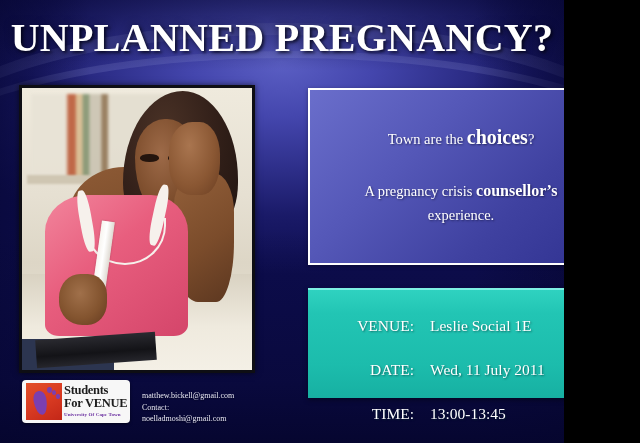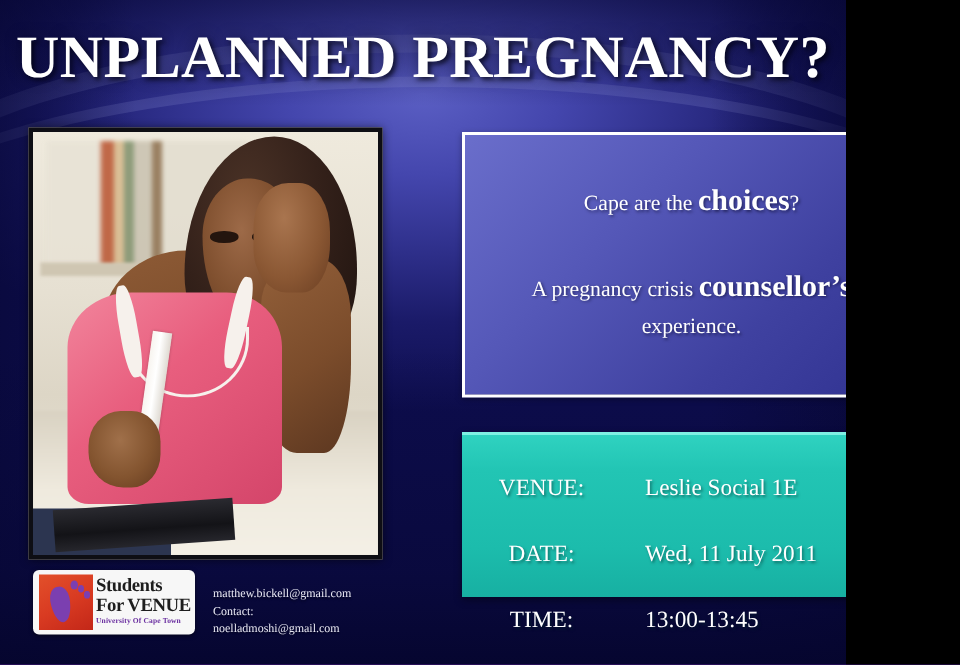--- a/index.html
+++ b/index.html
@@ -268,21 +268,21 @@
     font-size: 14.5px;
     margin-bottom: 30px;
     text-shadow: 1px 1px 2px rgba(0,0,25,0.5);
   }
   .msg-line1 .em { font-size: 20px; font-weight: bold; }
   .msg-line2 {
     font-size: 14.5px;
     line-height: 1.55;
     text-shadow: 1px 1px 2px rgba(0,0,25,0.5);
   }
-  .msg-line2 .em { font-size: 20px; font-weight: bold; }
+  .msg-line2 .em { font-size: 16px; font-weight: bold; }
 
   
   .info-box {
     position: absolute;
     left: 308px;
     top: 288px;
     width: 306px;
     height: 110px;
     background: linear-gradient(to bottom, #2fd2c0 0%, #22c5b4 22%, #1cbcac 70%, #17b0a2 100%);
     border-top: 2px solid #7ef0e3;
@@ -293,21 +293,21 @@
   .info-row {
     display: flex;
     align-items: baseline;
     color: #ffffff;
     font-size: 15.5px;
     margin-bottom: 8px;
     text-shadow: 1px 1px 2px rgba(0,40,40,0.55);
   }
   .info-label {
     width: 122px;
-    text-align: center;
+    text-align: right;
     padding-right: 16px;
     box-sizing: border-box;
   }
   .info-value { flex: 1; text-align: left; margin-top: 18px; }
 
   
   .logo {
     position: absolute;
     left: 22px;
     top: 380px;
@@ -411,21 +411,21 @@
     <div class="ph-strap1"></div>
     <div class="ph-strap2"></div>
     <div class="ph-neckline"></div>
     <div class="ph-test"></div>
     <div class="ph-hand2"></div>
     <div class="ph-jeans"></div>
     <div class="ph-belt"></div>
   </div>
 
   <div class="msg-box">
-    <div class="msg-line1"><span>Cape are the </span><span class="em">choices</span><span>?</span></div>
+    <div class="msg-line1"><span>Town are the </span><span class="em">choices</span><span>?</span></div>
     <div class="msg-line2"><span>A pregnancy crisis </span><span class="em">counsellor’s</span><br><span>experience.</span></div>
   </div>
 
   <div class="info-box">
     <div class="info-row">
       <div class="info-label">VENUE:</div>
       <div class="info-value">Leslie Social 1E</div>
     </div>
     <div class="info-row">
       <div class="info-label">DATE:</div>

